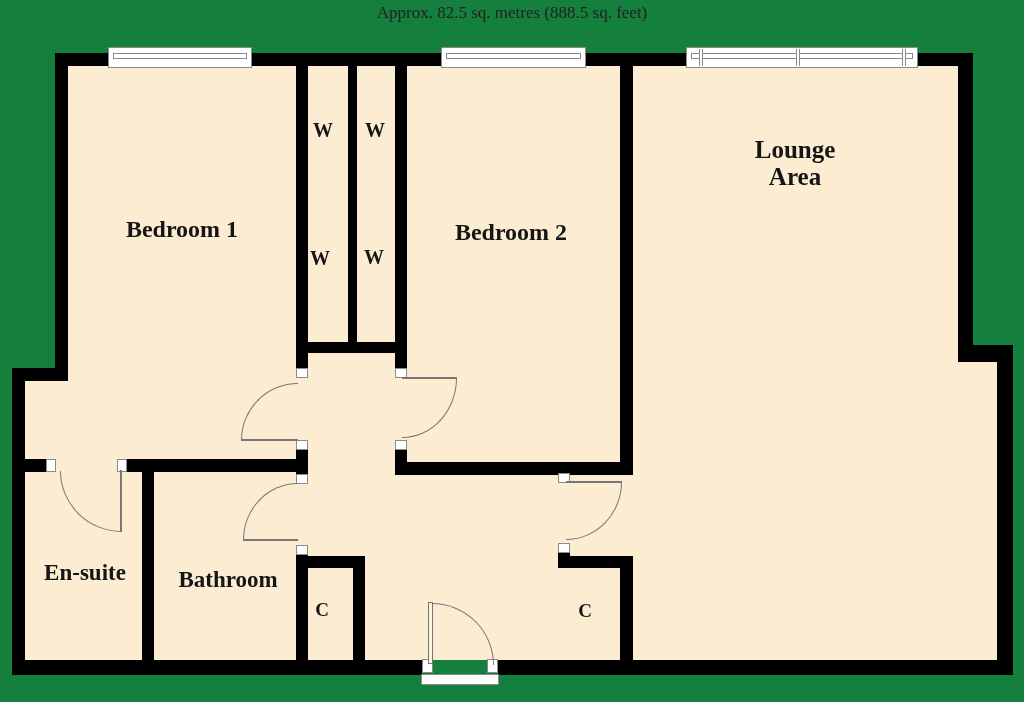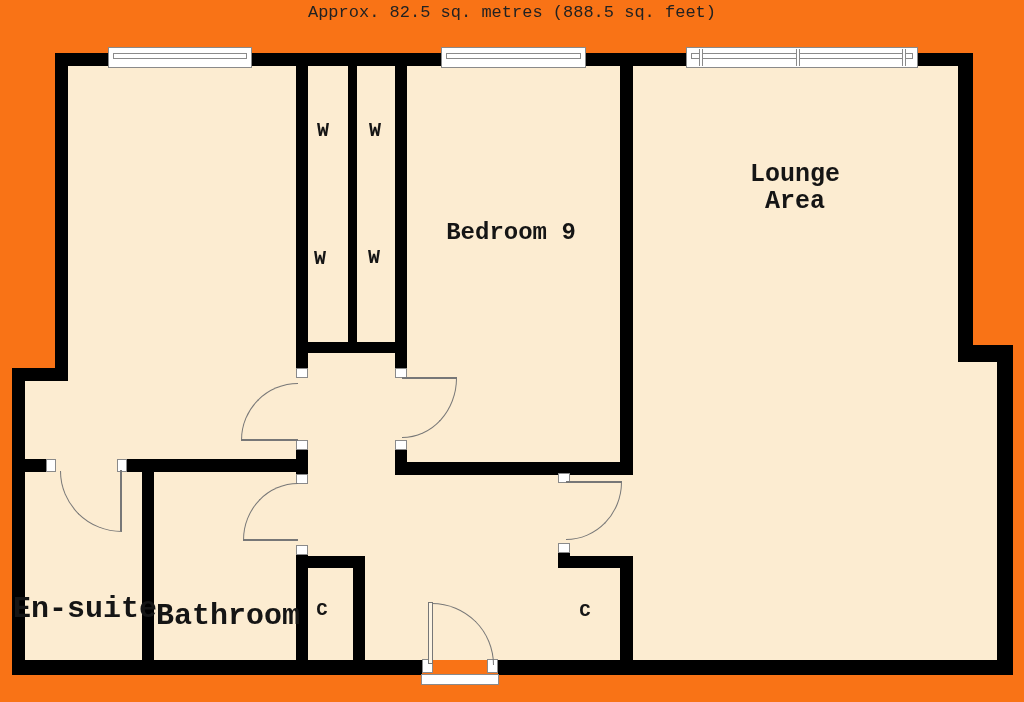--- a/index.html
+++ b/index.html
@@ -1,38 +1,38 @@
 <!DOCTYPE html>
 <html><head>
 <meta charset="utf-8">
 <style>
   html,body{margin:0;padding:0;background:#fff;}
-  .canvas{position:relative;width:1024px;height:702px;background:#f97316;overflow:hidden;
-          font-family:Liberation Mono, monospace;}
+  .canvas{position:relative;width:1024px;height:702px;background:#15803d;overflow:hidden;
+          font-family:Liberation Serif, serif;}
   .floor{position:absolute;background:#fcecd1;}
   .wall{position:absolute;background:#000;}
   .jamb{position:absolute;background:#fff;border:1px solid #8a8a8a;box-sizing:border-box;}
   .win{position:absolute;background:#fff;border:1px solid #8a8a8a;box-sizing:border-box;}
   .win-band{position:absolute;left:4px;right:4px;top:5px;height:6px;border:1px solid #8a8a8a;box-sizing:border-box;}
   .mullion{position:absolute;top:1px;bottom:1px;width:4px;border-left:1px solid #8a8a8a;border-right:1px solid #8a8a8a;box-sizing:border-box;background:#fff;}
   .arc{position:absolute;box-sizing:border-box;}
   .arc-nw{border-top:1.5px solid #777;border-left:1.5px solid #777;border-top-left-radius:100% 100%;}
   .arc-ne{border-top:1.5px solid #777;border-right:1.5px solid #777;border-top-right-radius:100% 100%;}
   .arc-sw{border-bottom:1.5px solid #777;border-left:1.5px solid #777;border-bottom-left-radius:100% 100%;}
   .arc-se{border-bottom:1.5px solid #777;border-right:1.5px solid #777;border-bottom-right-radius:100% 100%;}
   .leaf{position:absolute;background:#777;}
   .leaf-rect{position:absolute;background:#fdf4e3;border:1px solid #777;box-sizing:border-box;}
   .threshold{position:absolute;background:#fff;border:1px solid #8a8a8a;box-sizing:border-box;}
   .title{position:absolute;left:0;top:3px;width:1024px;text-align:center;
          font-size:17px;color:#222;}
   .room-label{position:absolute;transform:translate(-50%,-50%);color:#151515;
               font-weight:bold;text-align:center;white-space:nowrap;}
   .lbl-24{font-size:24px;}
   .lbl-25{font-size:25px;line-height:27px;}
-  .lbl-23{font-size:30px;margin-top:36px;}
+  .lbl-23{font-size:23px;}
   .lbl-20{font-size:20px;}
   .lbl-19{font-size:19px;}
 </style>
 </head>
 <body>
 
 <div class="canvas">
 
   <div class="title">Approx. 82.5 sq. metres (888.5 sq. feet)</div>
 
@@ -103,22 +103,23 @@
   <div class="leaf" style="left:566px;top:481px;width:56px;height:2px;"></div>
   <div class="leaf-rect" style="left:428px;top:602px;width:5px;height:62px;"></div>
 
   <div class="arc arc-nw" style="left:241px;top:383px;width:57px;height:57px;"></div>
   <div class="arc arc-se" style="left:402px;top:378px;width:55px;height:60px;"></div>
   <div class="arc arc-sw" style="left:60px;top:471px;width:62px;height:61px;"></div>
   <div class="arc arc-nw" style="left:243px;top:483px;width:55px;height:57px;"></div>
   <div class="arc arc-se" style="left:566px;top:482px;width:56px;height:58px;"></div>
   <div class="arc arc-ne" style="left:432px;top:603px;width:62px;height:62px;"></div>
 
-  <div class="room-label lbl-24" style="left:511px;top:232px;"><span>Bedroom 9</span></div>
-  <div class="room-label lbl-25" style="left:795px;top:188px;">
+  <div class="room-label lbl-24" style="left:182px;top:229px;"><span>Bedroom 1</span></div>
+  <div class="room-label lbl-24" style="left:511px;top:232px;"><span>Bedroom 2</span></div>
+  <div class="room-label lbl-25" style="left:795px;top:163px;">
     <div>Lounge</div>
     <div>Area</div>
   </div>
   <div class="room-label lbl-23" style="left:85px;top:573px;"><span>En-suite</span></div>
   <div class="room-label lbl-23" style="left:228px;top:580px;"><span>Bathroom</span></div>
 
   <div class="room-label lbl-20" style="left:323px;top:130px;"><span>W</span></div>
   <div class="room-label lbl-20" style="left:375px;top:130px;"><span>W</span></div>
   <div class="room-label lbl-20" style="left:320px;top:258px;"><span>W</span></div>
   <div class="room-label lbl-20" style="left:374px;top:257px;"><span>W</span></div>

